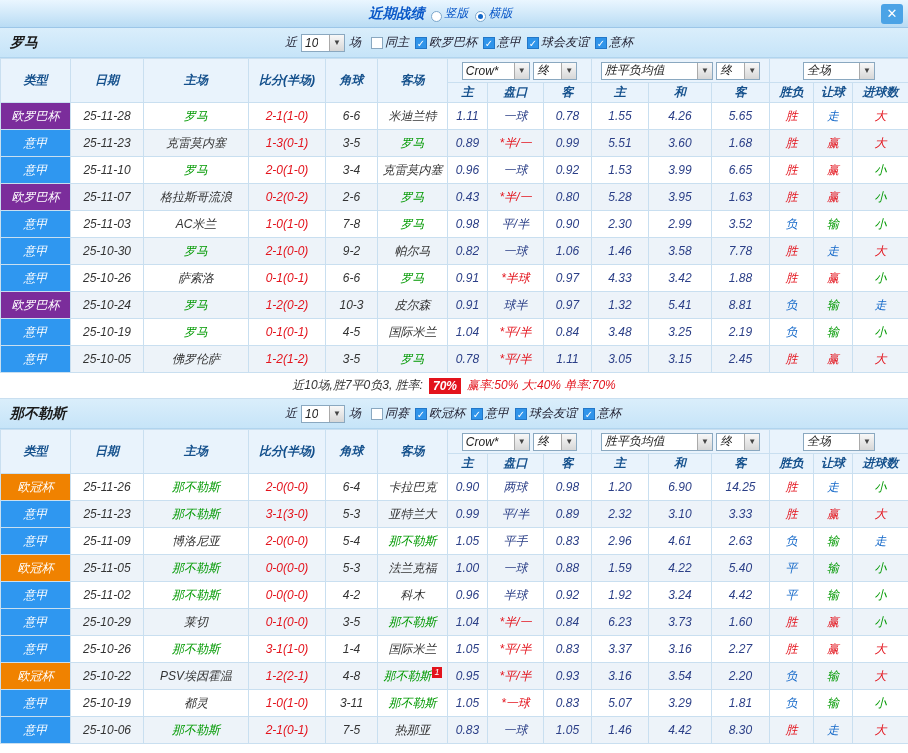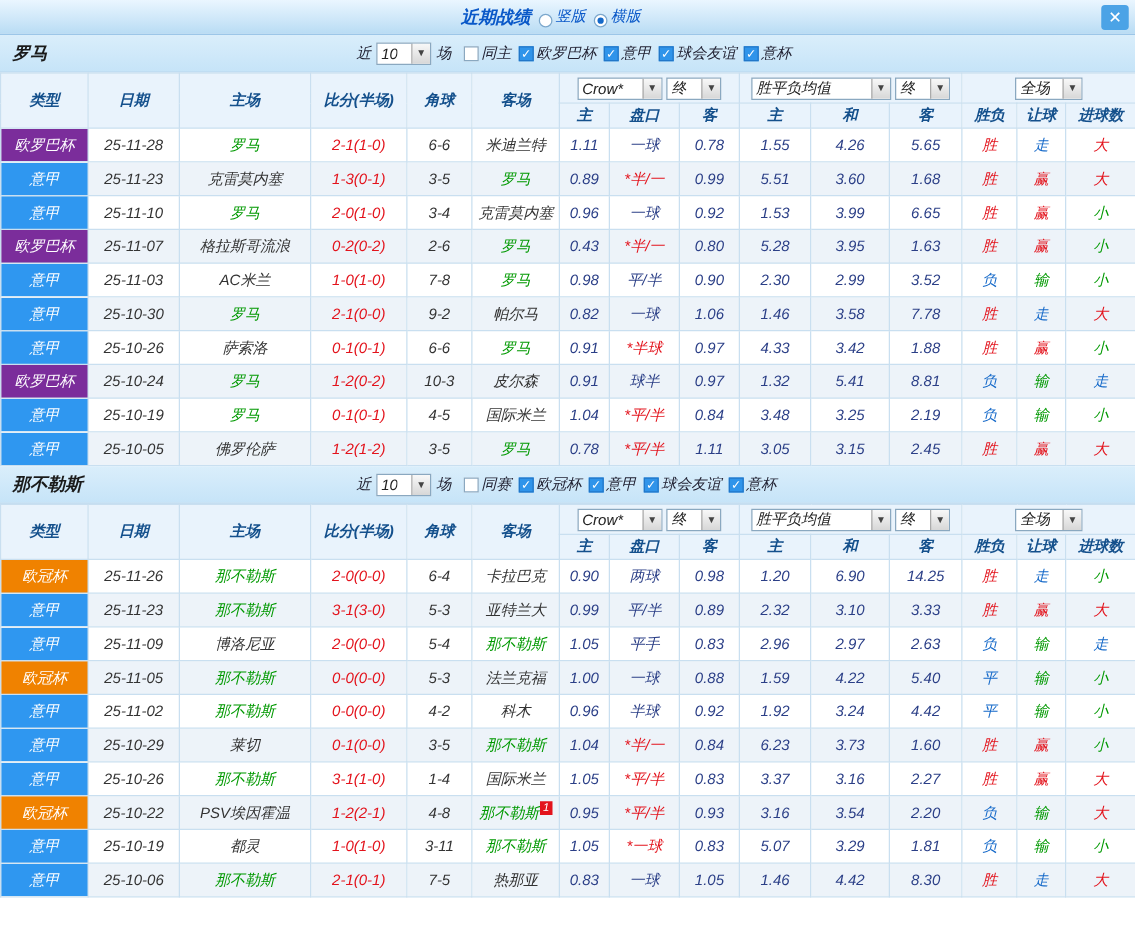--- a/index.html
+++ b/index.html
@@ -59,21 +59,21 @@
   .select .sel-text { white-space: nowrap; overflow: hidden; color: #222; font-weight: normal; }
   .select .arr {
     width: 15px; height: 16px; margin-left: 2px;
     background: linear-gradient(#f8f8f8, #d7d7d7); border-left: 1px solid #aaa;
     color: #444; font-size: 8px; display: flex; align-items: center; justify-content: center;
   }
   .sel-count { width: 44px; }
   .sel-company { width: 68px; }
   .sel-final { width: 44px; }
   .sel-avg { width: 112px; }
-  .sel-scope { width: 54px; }
+  .sel-scope { width: 72px; }
 
   
   table { border-collapse: collapse; width: 908px; table-layout: fixed; }
   th, td {
     border: 1px solid #c9dff0; text-align: center;
     padding: 0 2px; overflow: hidden; white-space: nowrap;
   }
   thead th { background: #e9f3fc; color: #14508c; font-weight: bold; }
   thead tr:first-child th { height: 24px; }
   thead tr:last-child th { height: 20px; }
@@ -385,20 +385,25 @@
     <td class="odds">1.11</td>
     <td class="odds">3.05</td>
     <td class="odds">3.15</td>
     <td class="odds">2.45</td>
     <td class="res" style="color: rgb(227, 19, 28);">胜</td>
     <td class="res" style="color: rgb(227, 19, 28);">赢</td>
     <td class="res" style="color: rgb(227, 19, 28);">大</td>
   </tr>
         </tbody>
     </table>
+    <div class="summary">
+      <span class="pre">近10场,胜7平0负3, 胜率:</span>
+      <span class="rate">70%</span>
+      <span class="extra">赢率:50% 大:40% 单率:70%</span>
+    </div>
   </section>
 
   <section class="team-section">
     <div class="section-header">
       <span class="team-name">那不勒斯</span>
       <div class="filters">
         <span>近</span>
         <span class="select sel-count">
           <span class="sel-text">10</span>
           <span class="arr">▼</span>
@@ -532,21 +537,21 @@
     <td class="league" style="background: rgb(47, 151, 240);">意甲</td>
     <td>25-11-09</td>
     <td>博洛尼亚</td>
     <td class="score">2-0(0-0)</td>
     <td>5-4</td>
     <td style="color: rgb(0, 153, 0);">那不勒斯</td>
     <td class="odds">1.05</td>
     <td class="odds">平手</td>
     <td class="odds">0.83</td>
     <td class="odds">2.96</td>
-    <td class="odds">2.97</td>
+    <td class="odds">4.61</td>
     <td class="odds">2.63</td>
     <td class="res" style="color: rgb(21, 105, 201);">负</td>
     <td class="res" style="color: rgb(0, 153, 0);">输</td>
     <td class="res" style="color: rgb(21, 105, 201);">走</td>
   </tr>
           <tr>
     <td class="league" style="background: rgb(240, 130, 0);">欧冠杯</td>
     <td>25-11-05</td>
     <td style="color: rgb(0, 153, 0);">那不勒斯</td>
     <td class="score">0-0(0-0)</td>

